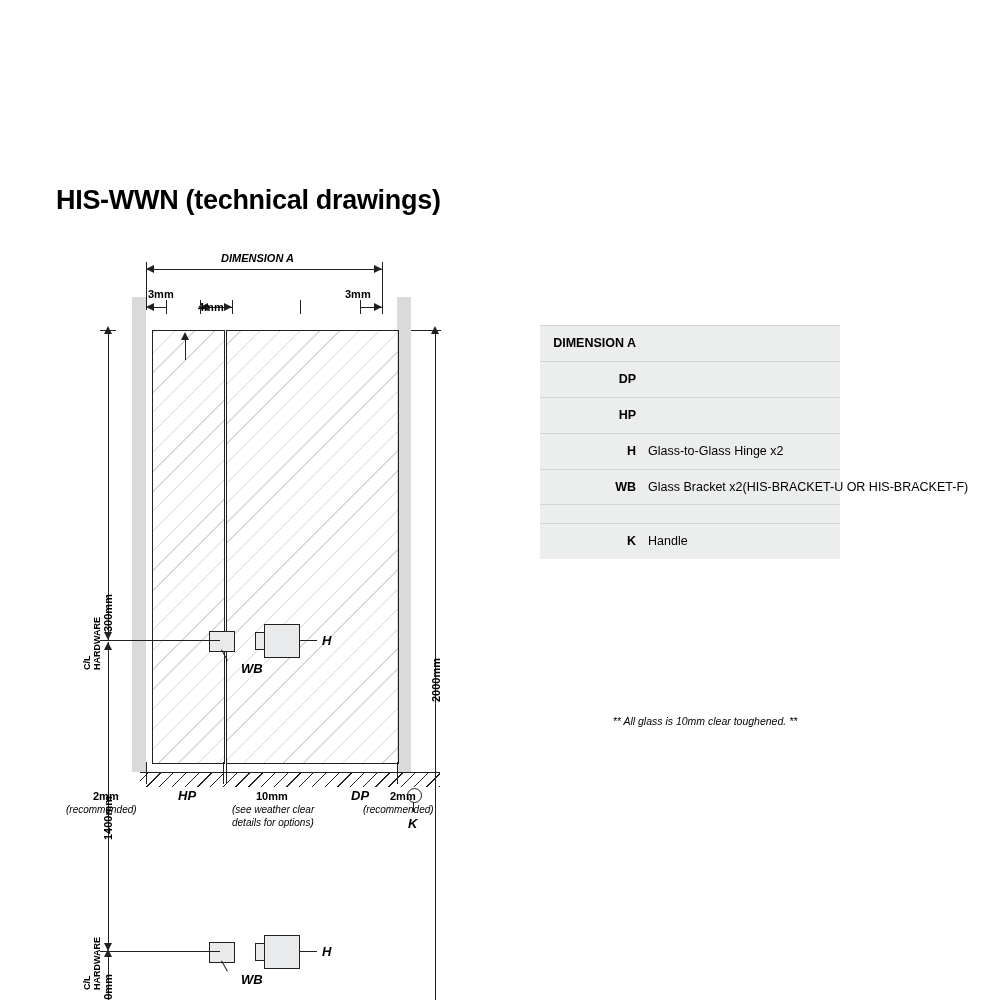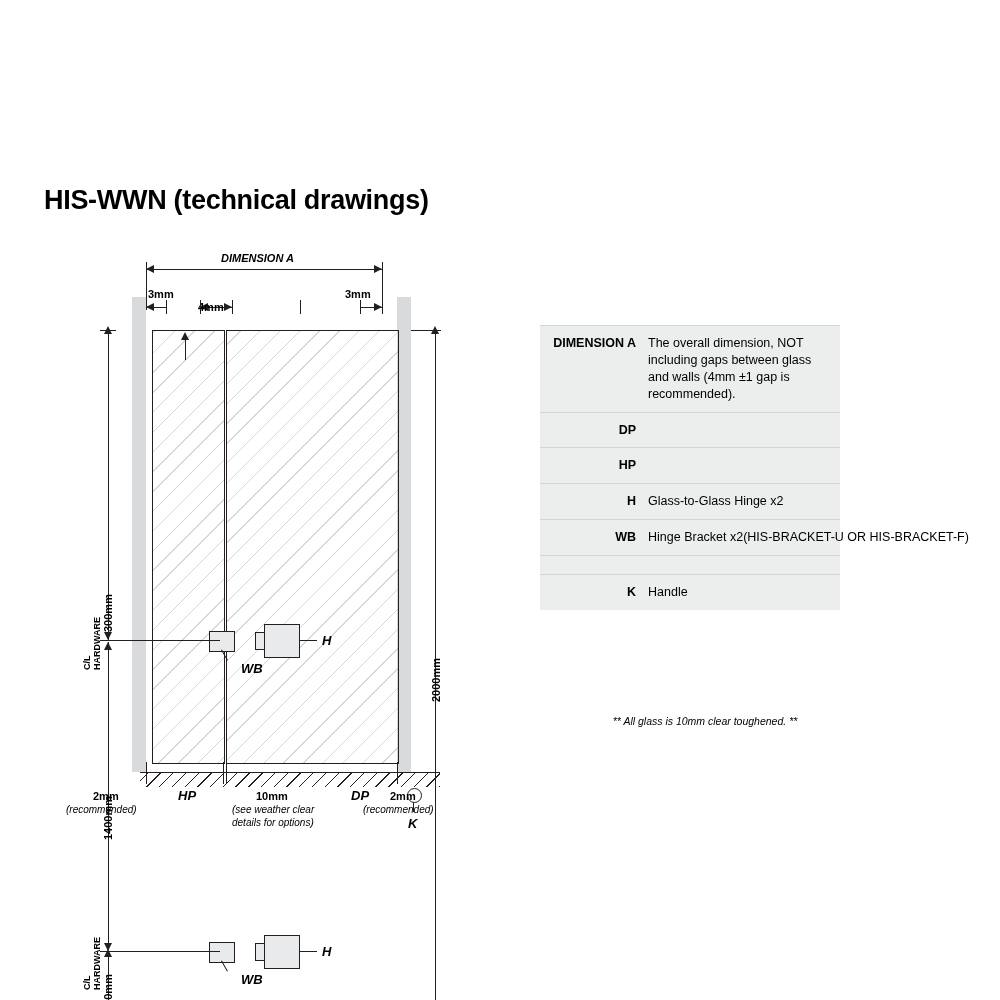--- a/index.html
+++ b/index.html
@@ -3,21 +3,21 @@
 <meta charset="utf-8">
 <style>
   html,body{margin:0;padding:0;}
   body{
     width:1000px;height:1000px;background:#ffffff;
     font-family:"Liberation Sans", sans-serif;
     color:#000;position:relative;overflow:hidden;
   }
 
   .title{
-    position:absolute;left:44px;top:185px;
+    position:absolute;left:56px;top:185px;
     font-size:27px;font-weight:bold;letter-spacing:-0.3px;
   }
 
   
   .drawing{position:absolute;left:60px;top:250px;width:450px;height:580px;}
 
   .wall-left{position:absolute;left:72px;top:47px;width:14px;height:475px;background:#d9dadc;}
   .wall-right{position:absolute;left:337px;top:47px;width:14px;height:475px;background:#d9dadc;}
 
   
@@ -222,38 +222,34 @@
 details for options)</div>
 
   <div class="dimtxt-n" style="left:330px;top:540px;">2mm</div>
   <div class="small" style="position:absolute;left:303px;top:554px;">(recommended)</div>
 </div>
 
 <div class="legend">
   <div class="legend-rows">
     <div class="lrow">
       <div class="k">DIMENSION A</div>
-      <div class="v">The overall dimension, NOT
-including gaps between glass
-and walls (4mm ±1 gap is
-recommended).</div>
     </div>
     <div class="lrow">
       <div class="k">DP</div>
     </div>
     <div class="lrow">
       <div class="k">HP</div>
     </div>
     <div class="lrow">
       <div class="k">H</div>
       <div class="v">Glass-to-Glass Hinge x2</div>
     </div>
     <div class="lrow wide">
       <div class="k">WB</div>
-      <div class="v">Hinge Bracket x2(HIS-BRACKET-U OR HIS-BRACKET-F)</div>
+      <div class="v">Glass Bracket x2(HIS-BRACKET-U OR HIS-BRACKET-F)</div>
     </div>
     <div class="lrow blank"></div>
     <div class="lrow">
       <div class="k">K</div>
       <div class="v">Handle</div>
     </div>
   </div>
 </div>
 <div class="legend-note">** All glass is 10mm clear toughened. **</div>
 

